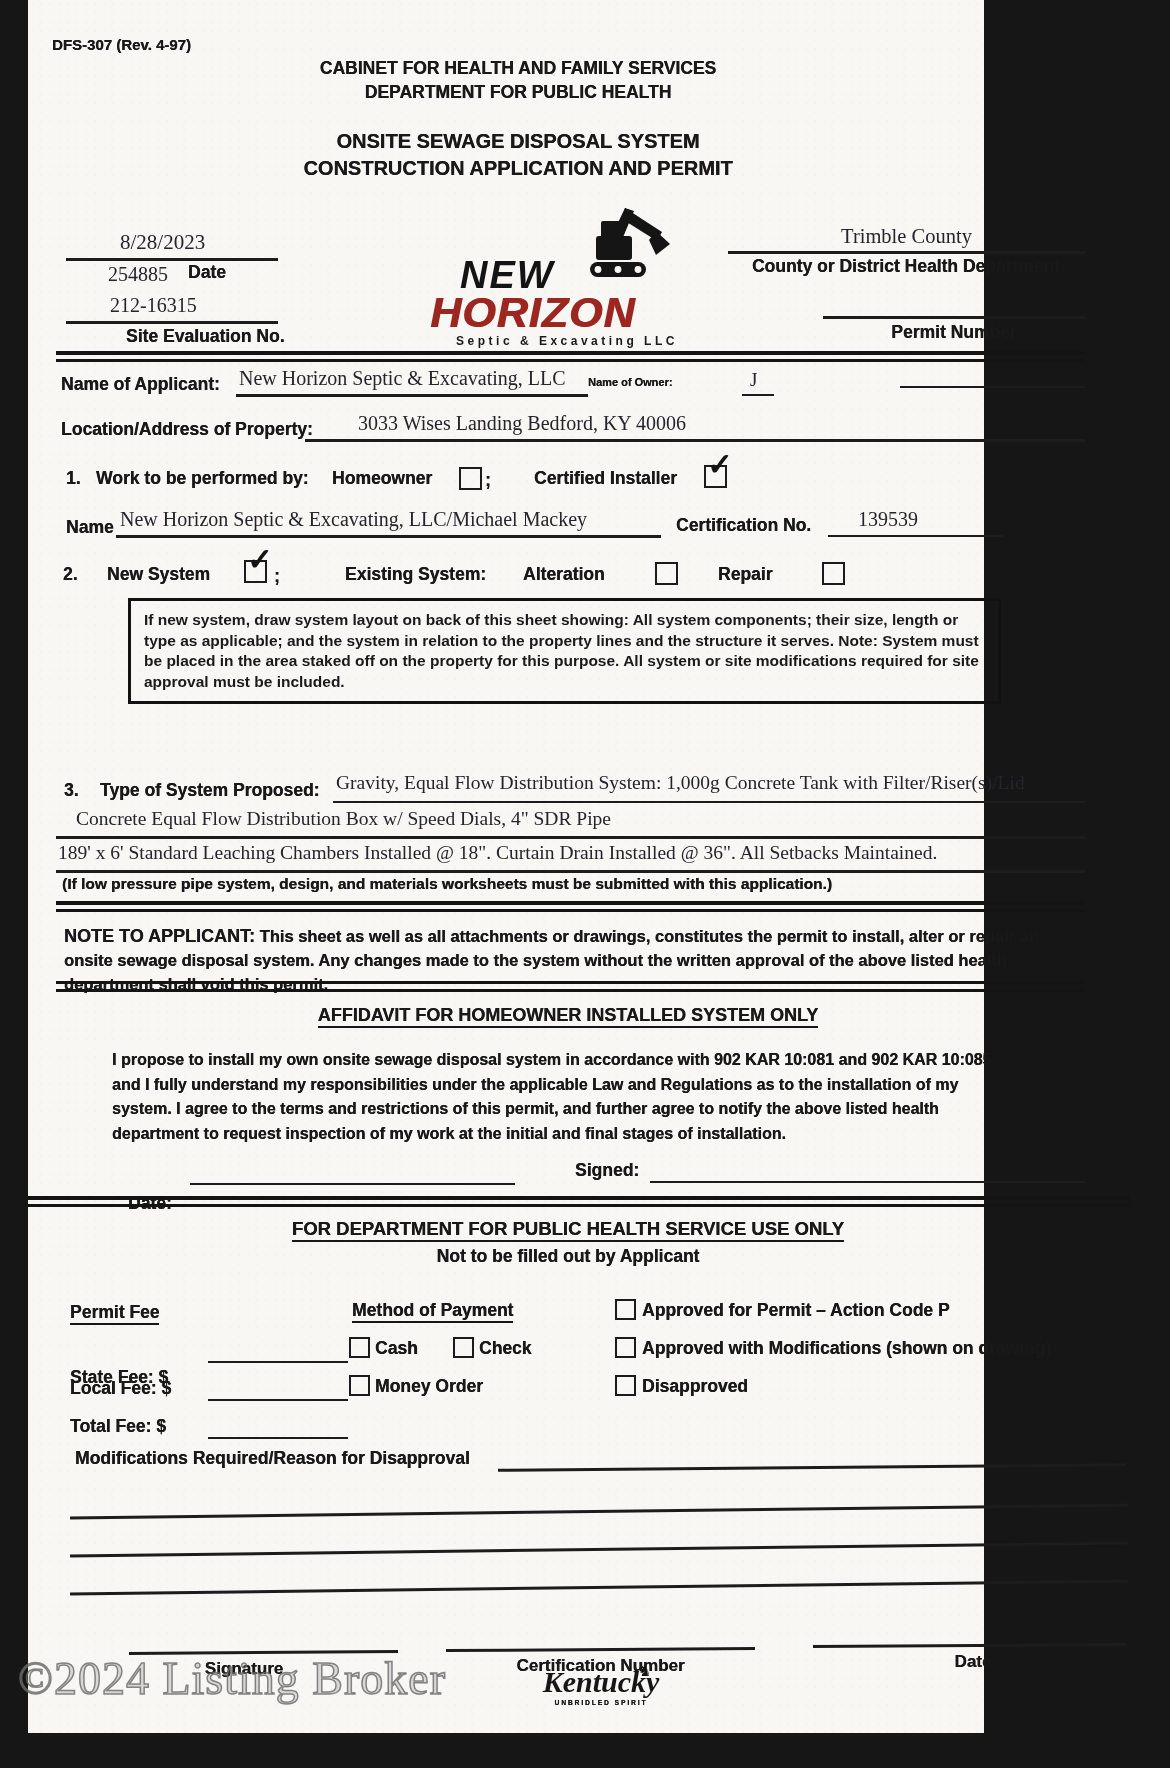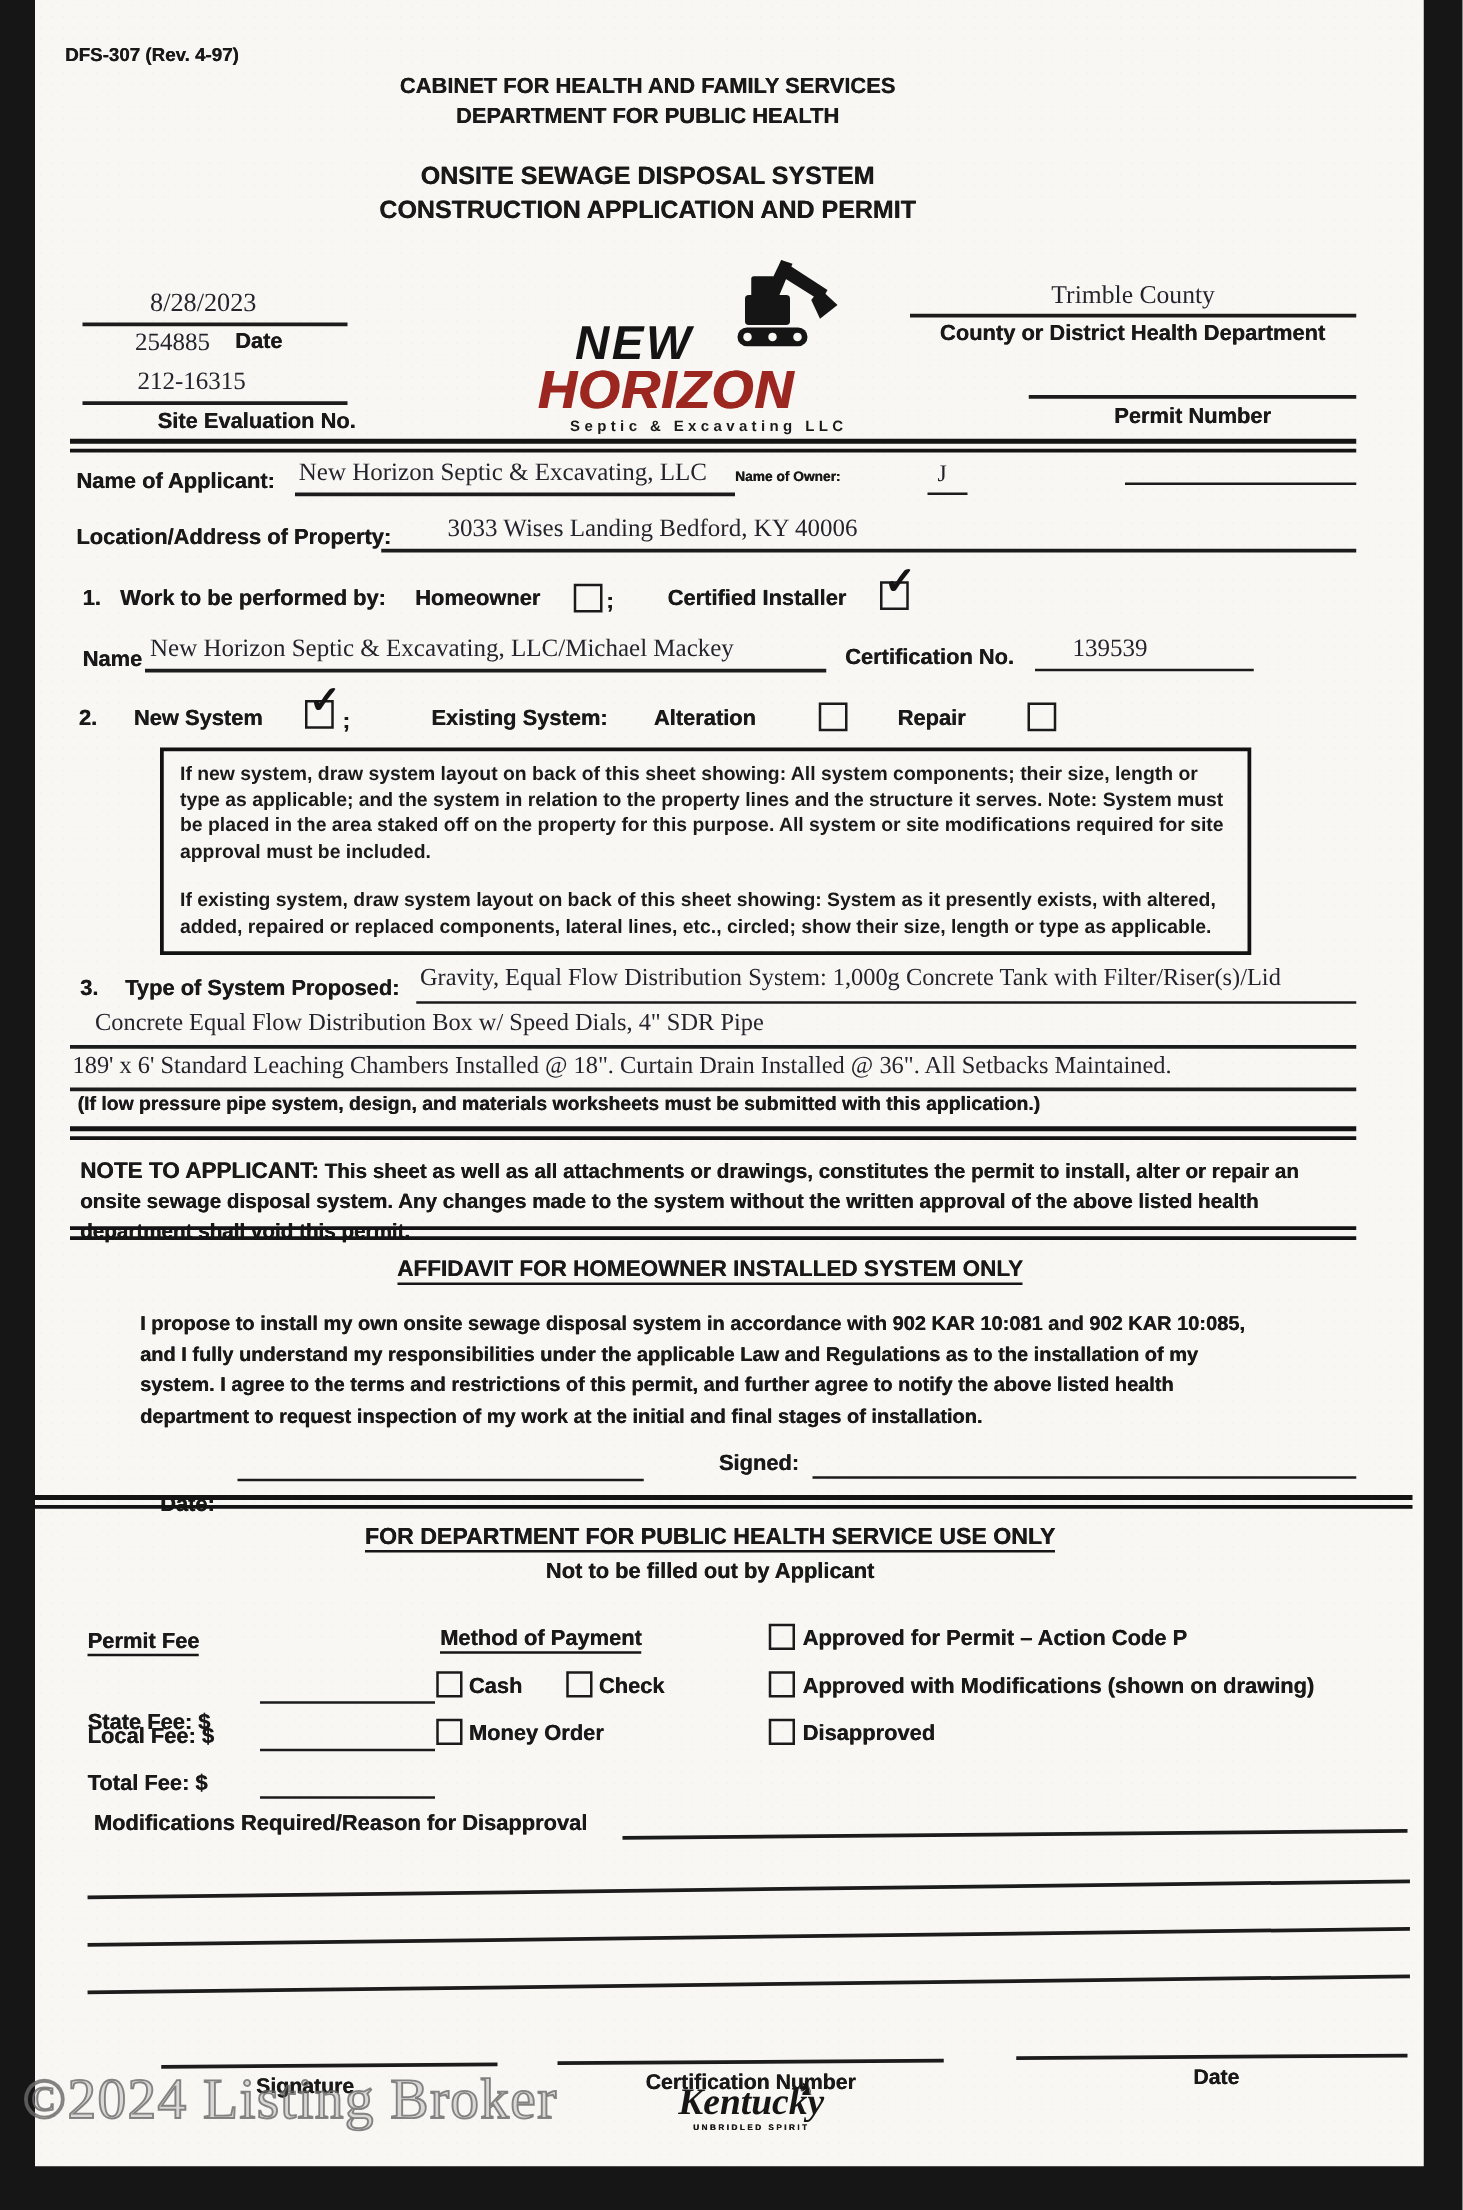--- a/index.html
+++ b/index.html
@@ -1,18 +1,18 @@
 <!DOCTYPE html>
 <html><head>
 <meta charset="utf-8">
 <style>
   html,body{margin:0;padding:0;}
   #stage{position:relative;width:1170px;height:1768px;background:#161616;overflow:hidden;
          font-family:"Liberation Sans",sans-serif;}
-  #paper{position:absolute;left:28px;top:0;width:1111px;height:1733px;background:#f8f7f4;
+  #paper{position:absolute;left:28px;top:0;width:956px;height:1733px;background:#f8f7f4;
          background-image:radial-gradient(rgba(0,0,0,0.018) 1px, transparent 1px);
          background-size:9px 9px;}
   .abs{position:absolute;white-space:nowrap;}
   .b{font-weight:700;color:#191919;text-shadow:0.3px 0 0 currentColor;}
   .hw{font-family:"Liberation Serif",serif;color:#24242c;}
   .ctr{text-align:center;}
   .ln{position:absolute;background:#1c1c1c;height:2px;}
   .rule{position:absolute;background:#141414;}
   .cb{position:absolute;width:19px;height:19px;border:2px solid #1b1b1b;background:transparent;}
   .cb .mark{position:absolute;left:1px;top:-18px;font-style:normal;font-weight:700;
@@ -114,21 +114,20 @@
       </div>
     <div class="abs b" style="left:246px;top:566px;font-size:17.5px;">;</div>
     <div class="abs b" style="left:317px;top:564px;font-size:17.5px;">Existing System:</div>
     <div class="abs b" style="left:495px;top:564px;font-size:17.5px;">Alteration</div>
     <div class="cb" style="left:627px;top:562px;"></div>
     <div class="abs b" style="left:690px;top:564px;font-size:17.5px;">Repair</div>
     <div class="cb" style="left:794px;top:562px;"></div>
 
     <div class="instr-box">
       <p>If new system, draw system layout on back of this sheet showing: All system components; their size, length or type as applicable; and the system in relation to the property lines and the structure it serves.  Note: System must be placed in the area staked off on the property for this purpose.  All system or site modifications required for site approval must be included.</p>
-      <p>If existing system, draw system layout on back of this sheet showing: System as it presently exists, with altered, added, repaired or replaced components, lateral lines, etc., circled; show their size, length or type as applicable.</p>
     </div>
 
     <div class="abs b" style="left:36px;top:780px;font-size:17.5px;">3.</div>
     <div class="abs b" style="left:72px;top:780px;font-size:17.5px;">Type of System Proposed:</div>
     <div class="abs hw" style="left:308px;top:772px;font-size:19.5px;">Gravity, Equal Flow Distribution System:  1,000g Concrete Tank with Filter/Riser(s)/Lid</div>
     <div class="ln" style="left:305px;top:801px;width:752px;"></div>
     <div class="abs hw" style="left:48px;top:808px;font-size:19.5px;">Concrete Equal Flow Distribution Box w/ Speed Dials, 4" SDR Pipe</div>
     <div class="ln" style="left:28px;top:836px;width:1029px;height:3px;"></div>
     <div class="abs hw" style="left:30px;top:842px;font-size:19.5px;">189' x 6' Standard Leaching Chambers Installed @ 18".  Curtain Drain Installed @ 36".  All Setbacks Maintained.</div>
     <div class="ln" style="left:28px;top:870px;width:1029px;height:3px;"></div>

